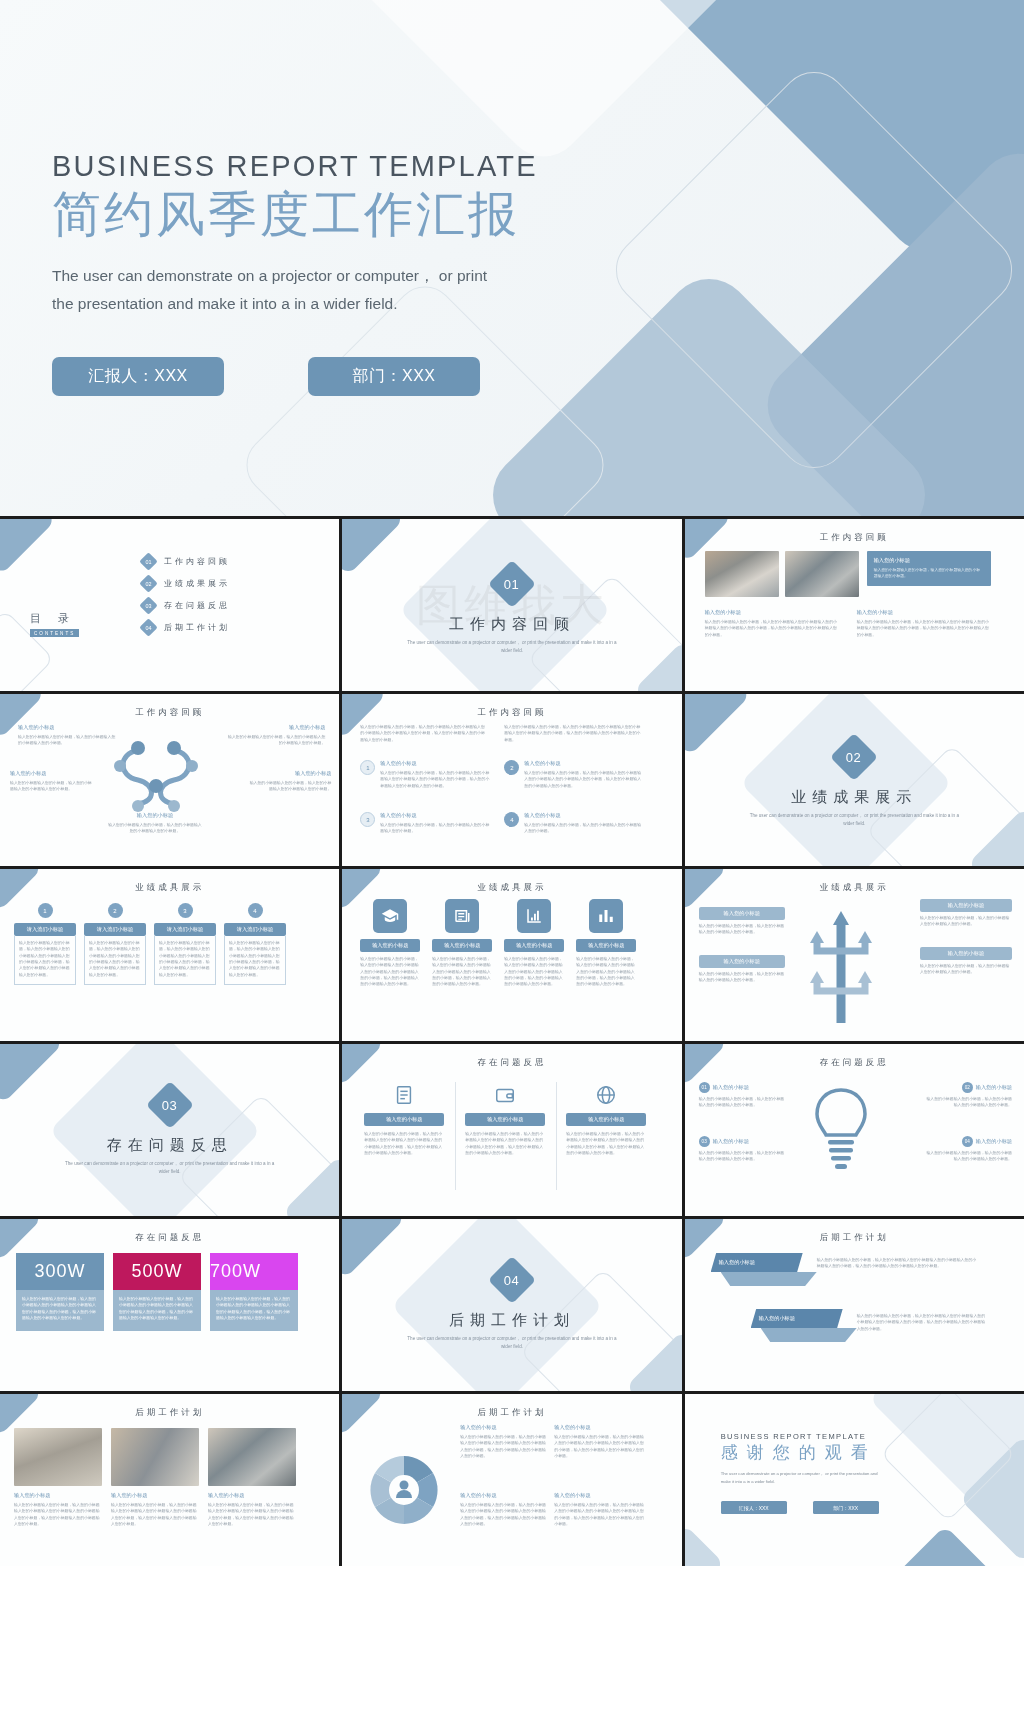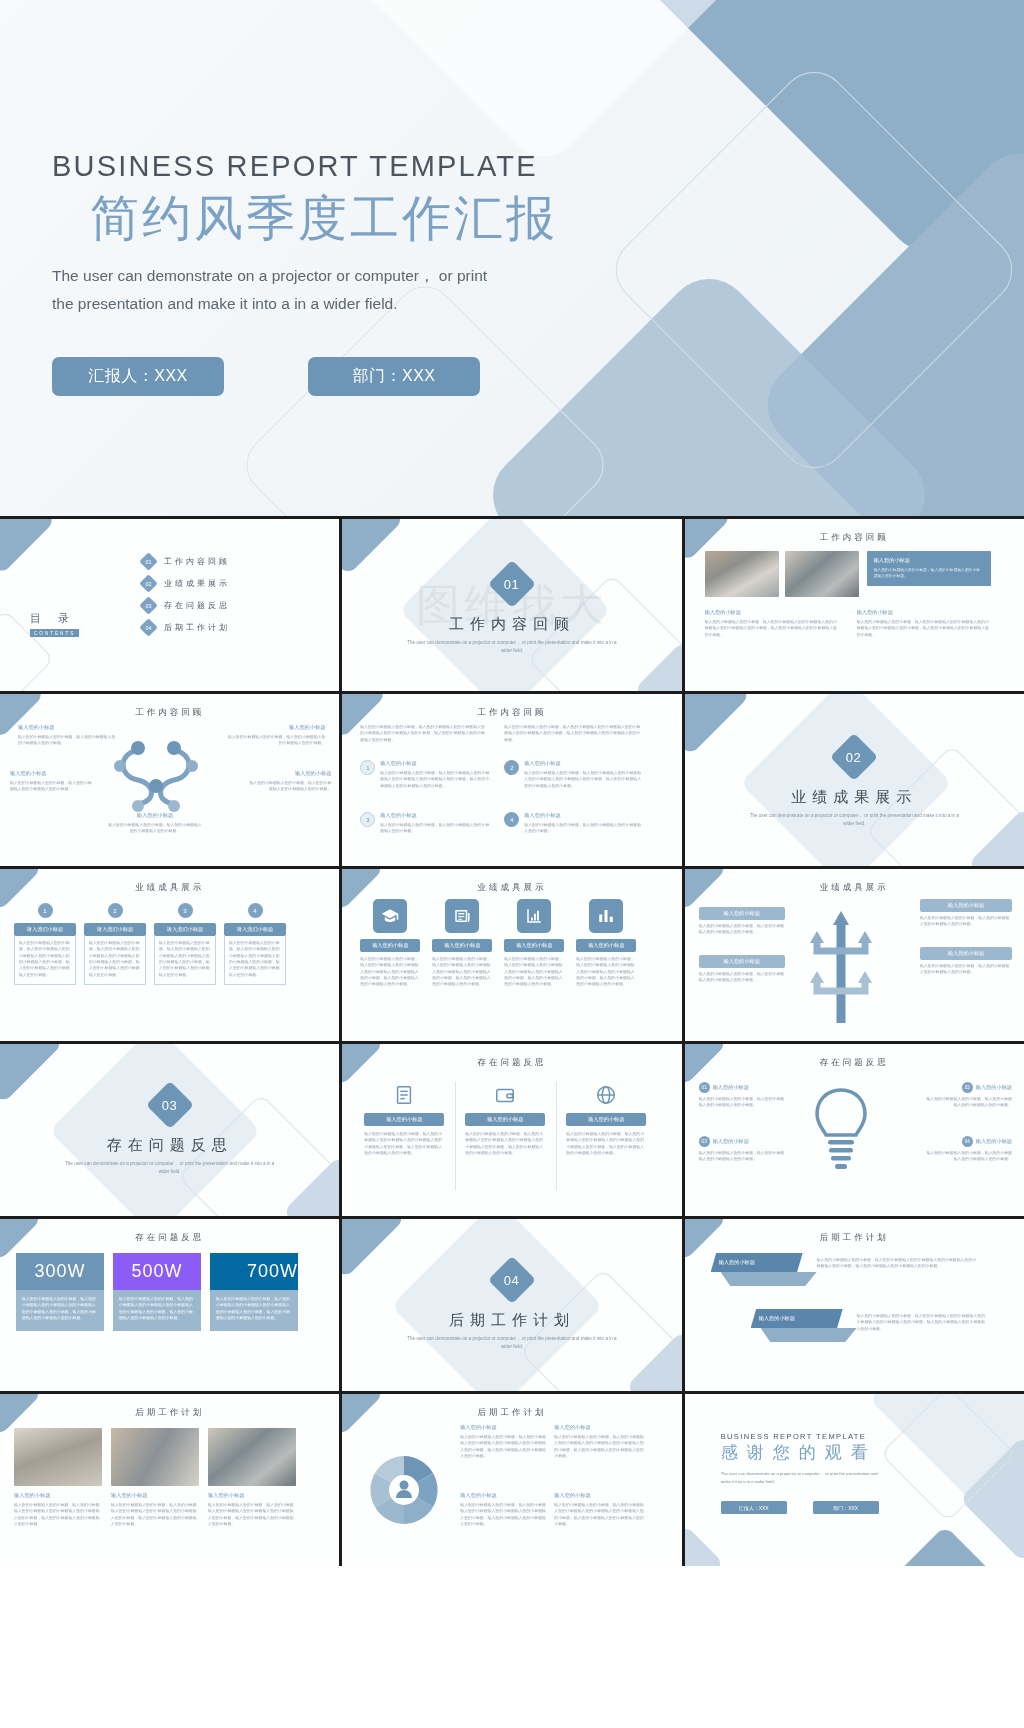--- a/index.html
+++ b/index.html
@@ -30,21 +30,21 @@
     position:absolute; width: 270px; height: 270px; left: 290px; top: 330px;
     border: 1.5px solid #dde5eb; border-radius: 30px; transform: rotate(45deg); background: transparent;
   }
   .hero-content { position: relative; z-index: 5; padding: 150px 0 0 52px; }
   .hero-eyebrow {
     font-size: 29px; letter-spacing: 2.2px; color: #4a5560; font-weight: 400;
     font-family: "Liberation Sans", sans-serif;
   }
   .hero-title {
     font-size: 49px; color: #7ba2c4; letter-spacing: 3px; margin-top: 6px;
-    font-family: Liberation Sans, sans-serif; font-weight: 400; line-height: 1.2; margin-left: 38px;
+    font-family: Liberation Mono, monospace; font-weight: 400; line-height: 1.2;
   }
   .hero-sub {
     margin-top: 14px; font-size: 15.5px; color: #5a6670; line-height: 1.85; max-width: 460px;
   }
   .hero-btns { margin-top: 38px; display: flex; gap: 84px; }
   .hero-btn {
     background: #6d95b5; color: #fff; border-radius: 7px;
     padding: 9px 0; width: 172px; text-align: center; font-size: 16px; letter-spacing: .5px;
   }
 
@@ -524,25 +524,25 @@
 
   <div class="slide">
     <div class="sq blue" style="width:62px;height:62px;left:-32px;top:-32px;"></div>
     <div class="s-title">存在问题反思</div>
     <div style="position:absolute;left:16px;top:34px;display:flex;gap:9px;">
       <div style="width:88px;">
         <div style="background:#6d95b5;padding:8px 0;text-align:center;" class="big-num">300W</div>
         <div style="background:#9cb8ce;padding:6px 6px 10px;color:#fff;font-size:3.9px;line-height:1.62;">输入您的小标题输入您的小标题，输入您的小标题输入您的小标题输入您的小标题输入您的小标题输入您的小标题，输入您的小标题输入您的小标题输入您的小标题。</div>
       </div>
       <div style="width:88px;">
-        <div style="background:#8b5cf6;padding:8px 0;text-align:center;" class="big-num">500W</div>
+        <div style="background:#be185d;padding:8px 0;text-align:center;" class="big-num">500W</div>
         <div style="background:#9cb8ce;padding:6px 6px 10px;color:#fff;font-size:3.9px;line-height:1.62;">输入您的小标题输入您的小标题，输入您的小标题输入您的小标题输入您的小标题输入您的小标题输入您的小标题，输入您的小标题输入您的小标题输入您的小标题。</div>
       </div>
       <div style="width:88px;">
-        <div style="background:#0369a1;padding:8px 0;text-align:right;" class="big-num">700W</div>
+        <div style="background:#d946ef;padding:8px 0;text-align:left;" class="big-num">700W</div>
         <div style="background:#9cb8ce;padding:6px 6px 10px;color:#fff;font-size:3.9px;line-height:1.62;">输入您的小标题输入您的小标题，输入您的小标题输入您的小标题输入您的小标题输入您的小标题输入您的小标题，输入您的小标题输入您的小标题输入您的小标题。</div>
       </div>
     </div>
   </div>
 
   <div class="slide">
     <div class="sq blue" style="width:86px;height:86px;left:-40px;top:-44px;"></div>
     <div class="sq blue-xl" style="width:150px;height:150px;left:80px;top:12px;"></div>
     <div class="sq ol" style="width:118px;height:118px;left:202px;top:74px;"></div>
     <div class="sq blue-l" style="width:80px;height:80px;right:-40px;bottom:-36px;"></div>

